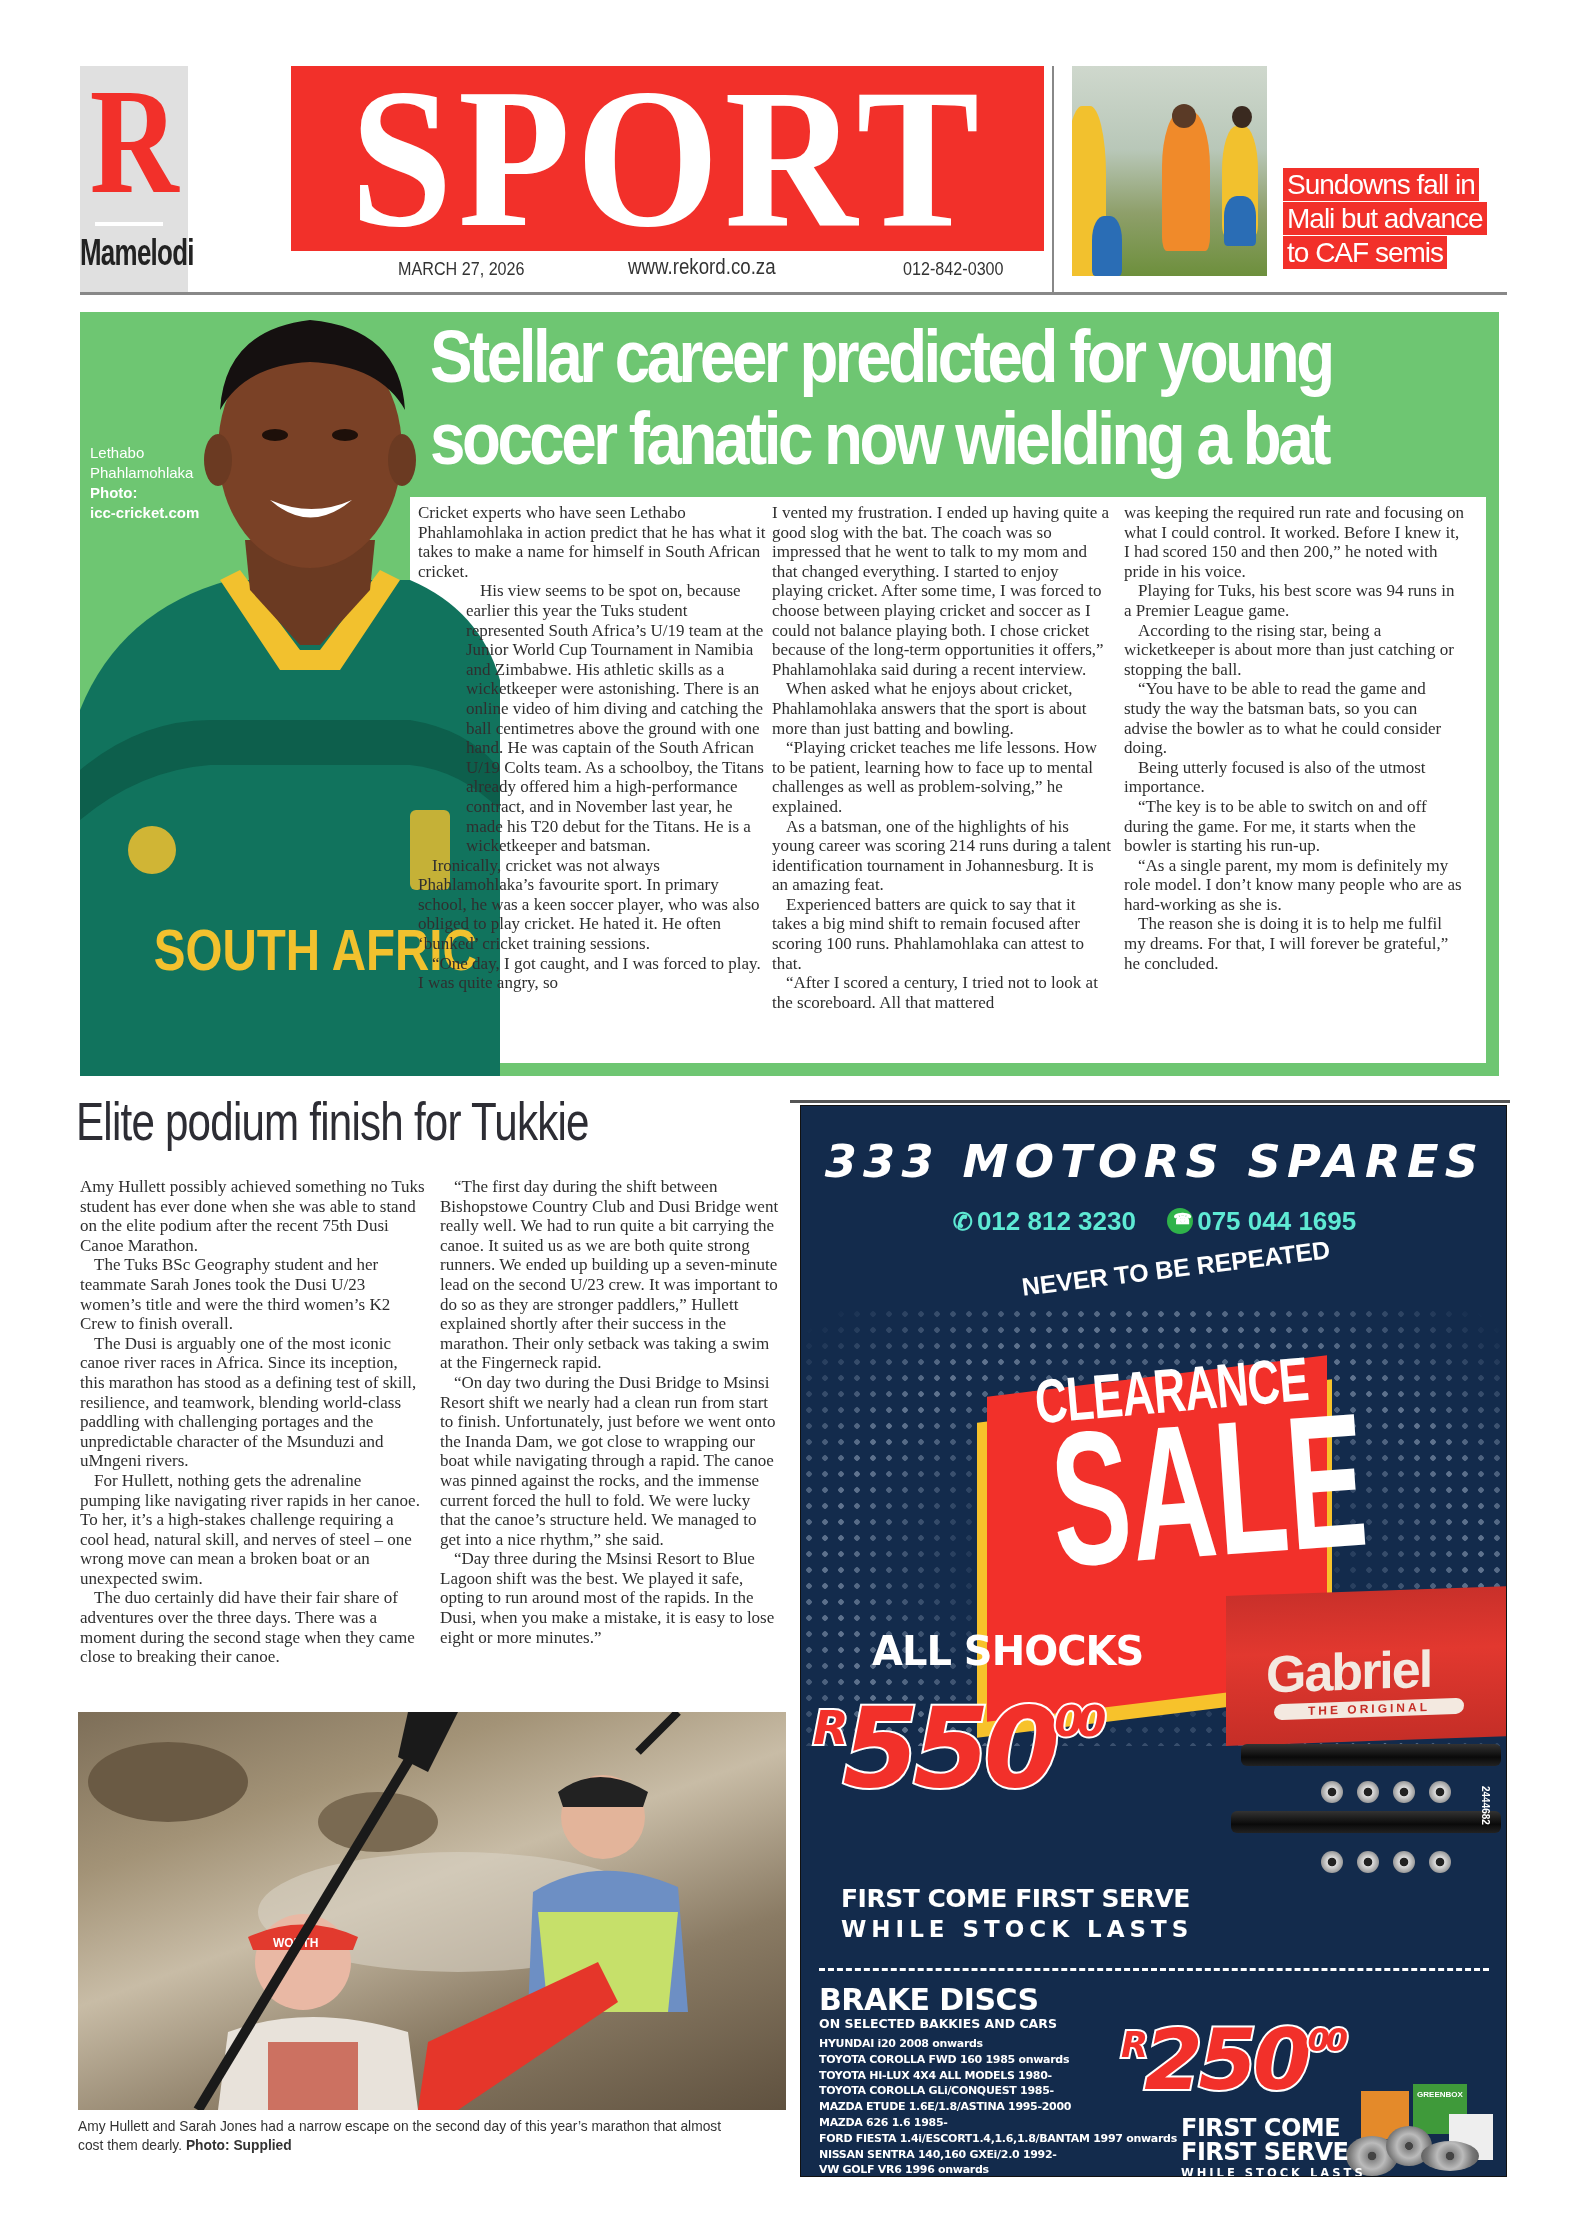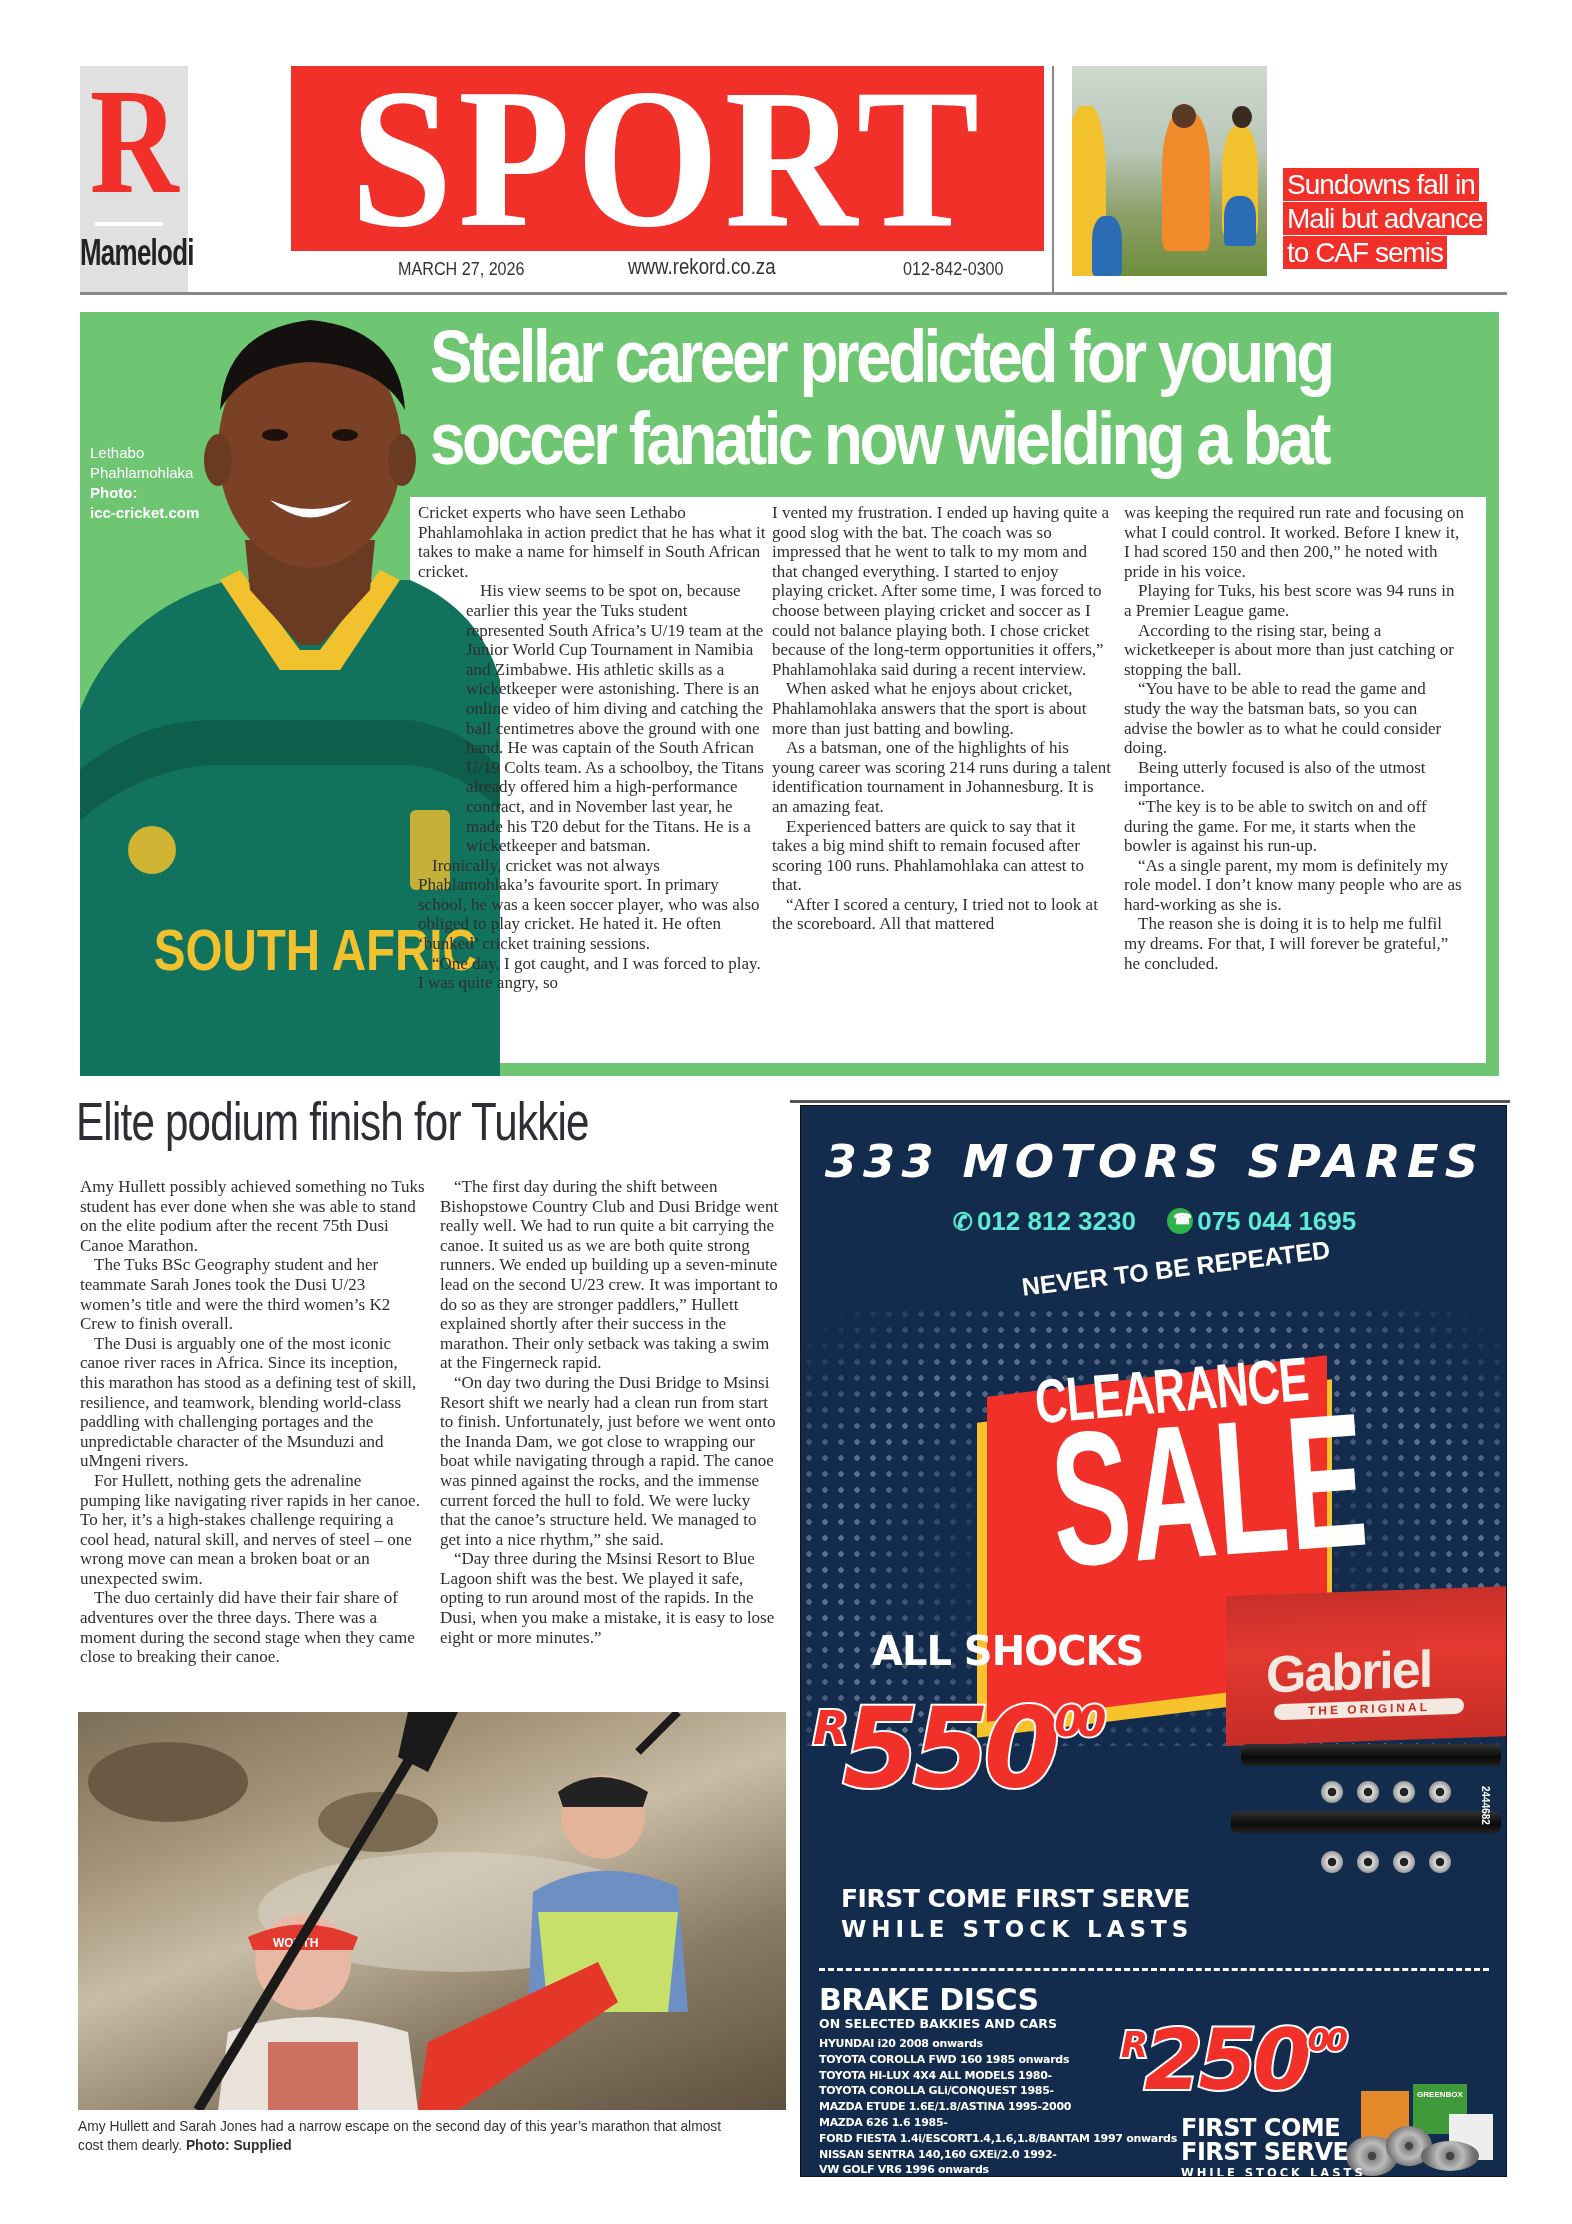--- a/index.html
+++ b/index.html
@@ -146,31 +146,32 @@
 
 <div class="abs col" style="left:418px; top:503px; width:348px; padding-left:0;">
   <p class="first">Cricket experts who have seen Lethabo Phahlamohlaka in action predict that he has what it takes to make a name for himself in South African cricket.</p>
   <p style="padding-left:48px;">His view seems to be spot on, because earlier this year the Tuks student represented South Africa’s U/19 team at the Junior World Cup Tournament in Namibia and Zimbabwe. His athletic skills as a wicketkeeper were astonishing. There is an online video of him diving and catching the ball centimetres above the ground with one hand. He was captain of the South African U/19 Colts team. As a schoolboy, the Titans already offered him a high-performance contract, and in November last year, he made his T20 debut for the Titans. He is a wicketkeeper and batsman.</p>
   <p>Ironically, cricket was not always Phahlamohlaka’s favourite sport. In primary school, he was a keen soccer player, who was also obliged to play cricket. He hated it. He often ‘bunked’ cricket training sessions.</p>
   <p>“One day, I got caught, and I was forced to play. I was quite angry, so</p>
 </div>
 <div class="abs col" style="left:772px; top:503px; width:340px;">
   <p class="first">I vented my frustration. I ended up having quite a good slog with the bat. The coach was so impressed that he went to talk to my mom and that changed everything. I started to enjoy playing cricket. After some time, I was forced to choose between playing cricket and soccer as I could not balance playing both. I chose cricket because of the long-term opportunities it offers,” Phahlamohlaka said during a recent interview.</p>
   <p>When asked what he enjoys about cricket, Phahlamohlaka answers that the sport is about more than just batting and bowling.</p>
+  <p>“Playing cricket teaches me life lessons. How to be patient, learning how to face up to mental challenges as well as problem-solving,” he explained.</p>
   <p>As a batsman, one of the highlights of his young career was scoring 214 runs during a talent identification tournament in Johannesburg. It is an amazing feat.</p>
   <p>Experienced batters are quick to say that it takes a big mind shift to remain focused after scoring 100 runs. Phahlamohlaka can attest to that.</p>
   <p>“After I scored a century, I tried not to look at the scoreboard. All that mattered</p>
 </div>
 <div class="abs col" style="left:1124px; top:503px; width:340px;">
   <p class="first">was keeping the required run rate and focusing on what I could control. It worked. Before I knew it, I had scored 150 and then 200,” he noted with pride in his voice.</p>
   <p>Playing for Tuks, his best score was 94 runs in a Premier League game.</p>
   <p>According to the rising star, being a wicketkeeper is about more than just catching or stopping the ball.</p>
   <p>“You have to be able to read the game and study the way the batsman bats, so you can advise the bowler as to what he could consider doing.</p>
   <p>Being utterly focused is also of the utmost importance.</p>
-  <p>“The key is to be able to switch on and off during the game. For me, it starts when the bowler is against his run-up.</p>
+  <p>“The key is to be able to switch on and off during the game. For me, it starts when the bowler is starting his run-up.</p>
   <p>“As a single parent, my mom is definitely my role model. I don’t know many people who are as hard-working as she is.</p>
   <p>The reason she is doing it is to help me fulfil my dreams. For that, I will forever be grateful,” he concluded.</p>
 </div>
 
 <div class="abs story2-head">Elite podium finish for Tukkie</div>
 
 <div class="abs col" style="left:80px; top:1177px; width:345px;">
   <p class="first">Amy Hullett possibly achieved something no Tuks student has ever done when she was able to stand on the elite podium after the recent 75th Dusi Canoe Marathon.</p>
   <p>The Tuks BSc Geography student and her teammate Sarah Jones took the Dusi U/23 women’s title and were the third women’s K2 Crew to finish overall.</p>
   <p>The Dusi is arguably one of the most iconic canoe river races in Africa. Since its inception, this marathon has stood as a defining test of skill, resilience, and teamwork, blending world-class paddling with challenging portages and the unpredictable character of the Msunduzi and uMngeni rivers.</p>

